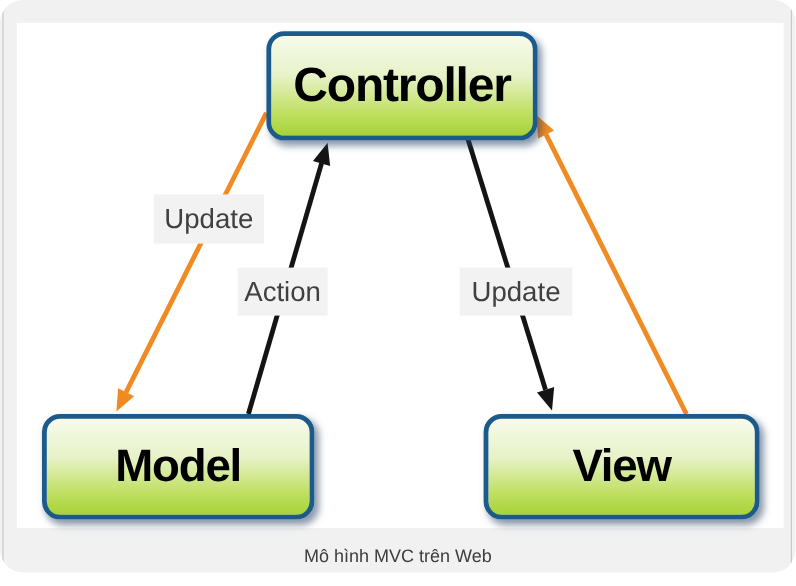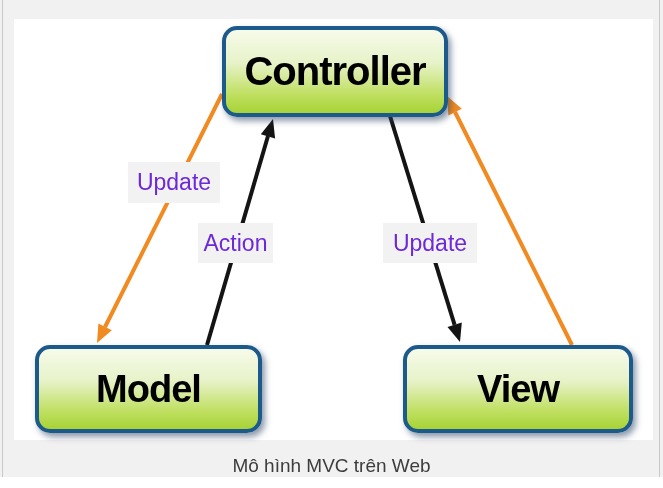--- a/index.html
+++ b/index.html
@@ -7,20 +7,21 @@
   body {
     font-family: "Liberation Sans", sans-serif;
     background: #ffffff;
   }
   .page {
     position: relative;
     width: 663px;
     height: 477px;
     background: #f1f1f1;
     overflow: hidden;
+    border-radius: 19px;
   }
   .side-rule {
     position: absolute;
     top: 0;
     width: 1px;
     height: 100%;
     background: #c9c9c9;
   }
   .side-rule.left  { left: 2px; }
   .side-rule.right { left: 659px; }
@@ -62,36 +63,36 @@
   .node-model      { left: 35px;  top: 345px; width: 227px; height: 88px; font-size: 38px; }
   .node-view       { left: 403px; top: 345px; width: 230px; height: 88px; font-size: 38px; }
 
   .edge-label {
     position: absolute;
     z-index: 3;
     display: flex;
     align-items: center;
     justify-content: center;
     background: #f2f2f2;
-    color: #6d28d9;
+    color: #404040;
     font-size: 23px;
     white-space: nowrap;
   }
   .lbl-update-model { left: 128px; top: 162px; width: 92px;  height: 41px; }
   .lbl-notify       { left: 198px; top: 223px; width: 75px;  height: 40px; }
   .lbl-update-view  { left: 383px; top: 223px; width: 94px;  height: 40px; }
   .lbl-user-action  { left: 422px; top: 162px; width: 135px; height: 40px; }
 
   .figure-caption {
     position: absolute;
     left: 0;
     top: 455px;
     width: 663px;
     text-align: center;
-    font-size: 19px;
+    font-size: 15px;
     color: #3d3d3d;
     z-index: 2;
   }
 </style>
 </head>
 <body>
 
 <div class="page">
 
   <div class="side-rule left"></div>

